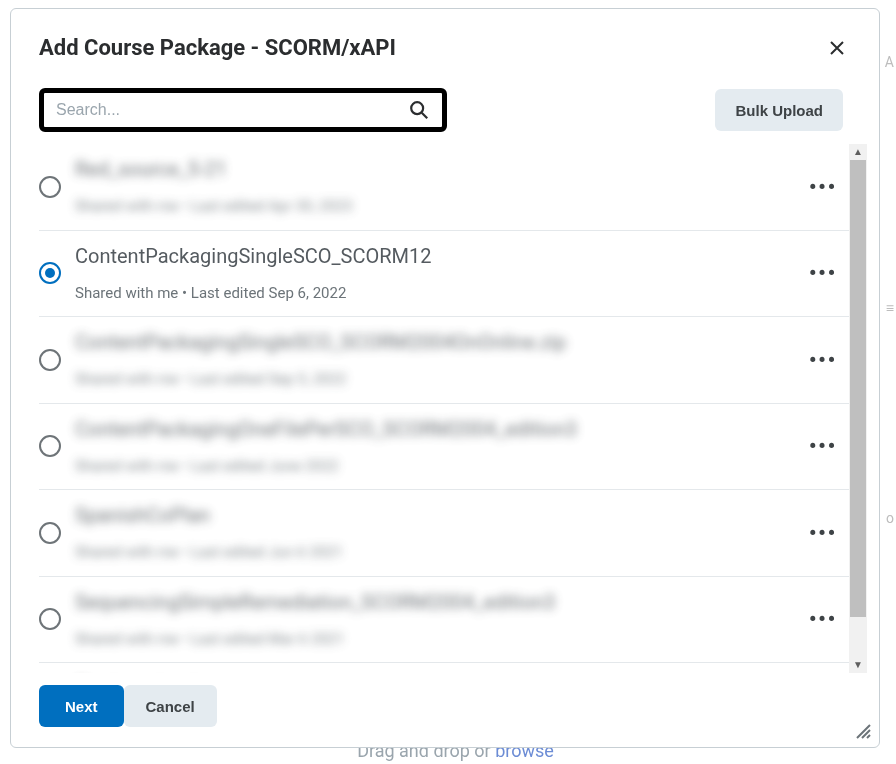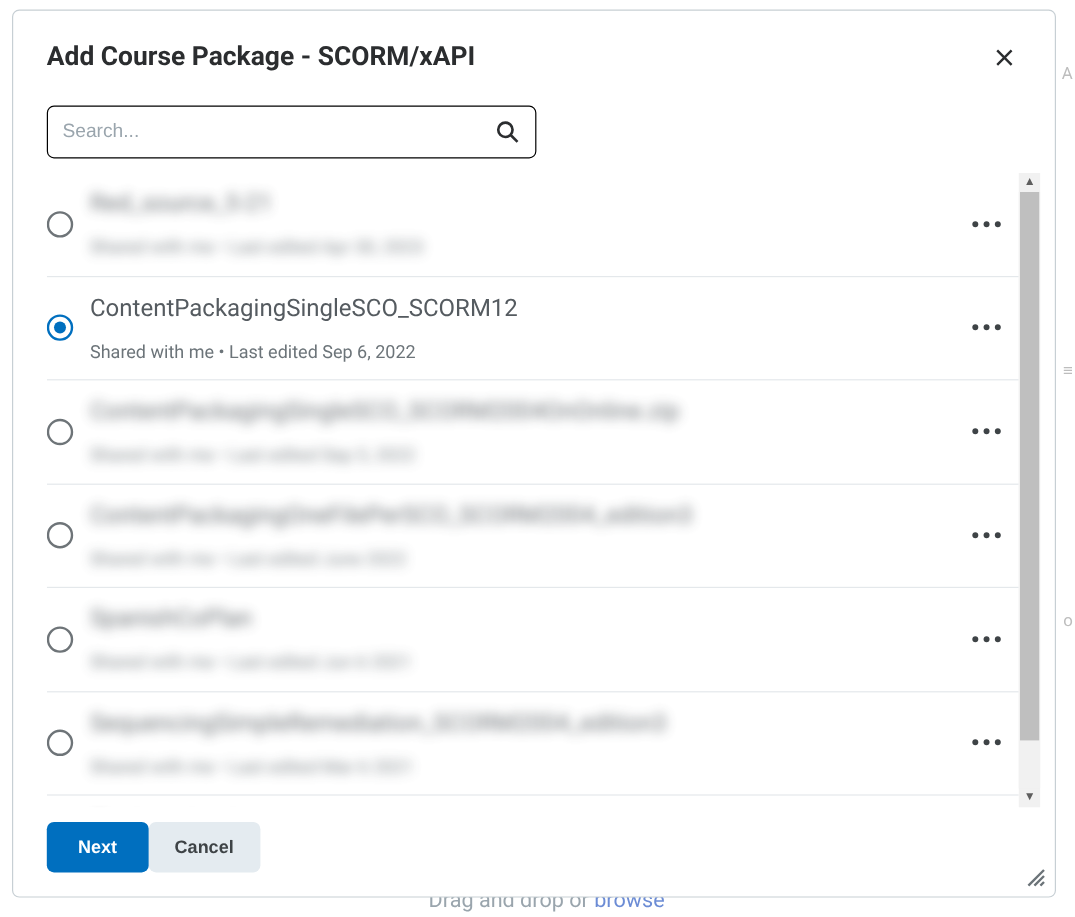--- a/index.html
+++ b/index.html
@@ -66,21 +66,21 @@
     display: flex;
     align-items: center;
     justify-content: space-between;
     gap: 18px;
   }
   .search-wrap {
     display: flex;
     align-items: center;
     width: 408px;
     height: 44px;
-    border: 1px solid #000000;
+    border: 5px solid #000000;
     border-radius: 6px;
     padding: 0 12px;
   }
   .search-input {
     flex: 1;
     border: none;
     outline: none;
     font-size: 16px;
     color: #4a4e51;
     background: transparent;
@@ -248,20 +248,21 @@
   </div>
 
   <div class="toolbar">
     <div class="search-wrap">
       <input class="search-input" type="text" placeholder="Search..." style="">
       <svg class="search-icn" viewBox="0 0 24 24" fill="none" stroke="currentColor" stroke-width="2.4">
         <circle cx="10" cy="10" r="6.5"></circle>
         <path d="M15 15 L21 21"></path>
       </svg>
     </div>
+    <button class="bulk-btn">Bulk Upload</button>
   </div>
 
   <div class="list-area">
     <div class="list" id="pkg-list">
         <div class="row">
           <div class="radio"></div>
           <div class="row-main">
             <div class="row-title blur">Red_source_5-21</div>
             <div class="row-sub blur">Shared with me • Last edited Apr 30, 2023</div>
           </div>

